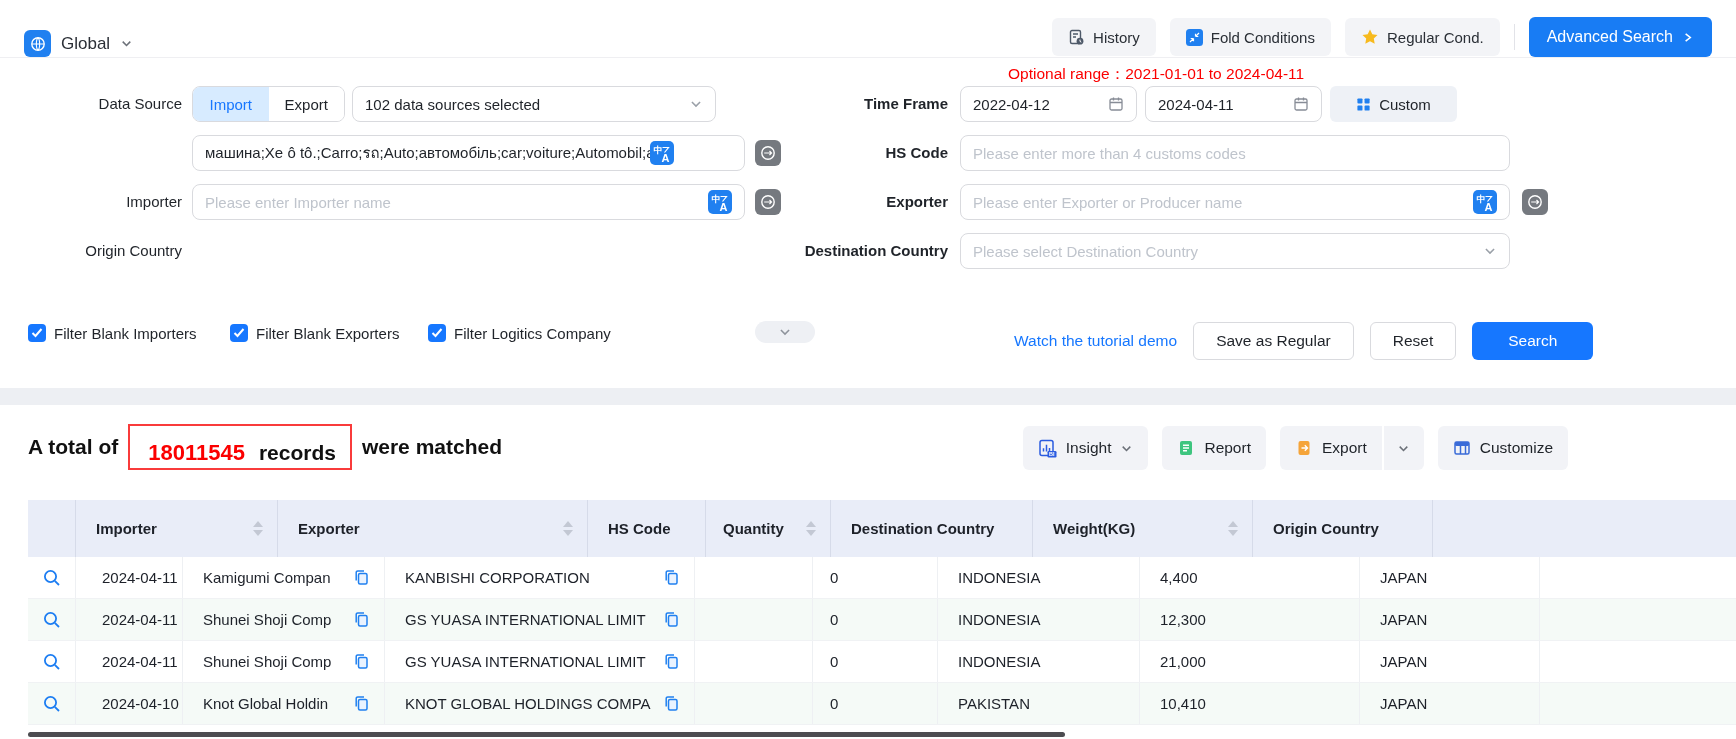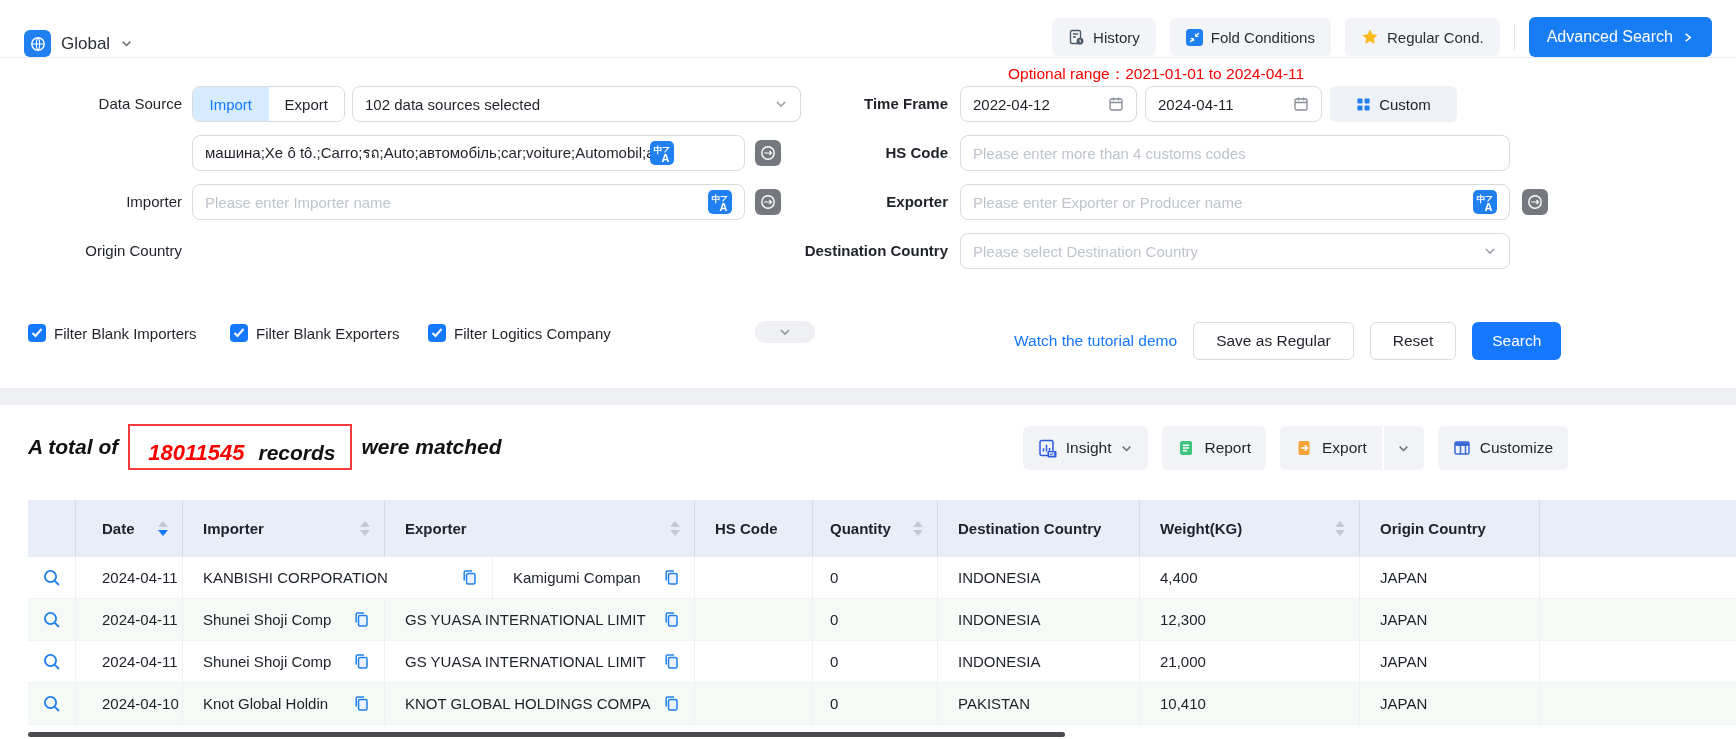--- a/index.html
+++ b/index.html
@@ -45,28 +45,28 @@
   .filters { position:absolute; top:321px; height:24px; display:flex; align-items:center; gap:8px; cursor:pointer; }
   .cb { width:18px; height:18px; border-radius:4px; background:#1677ff; display:flex; align-items:center; justify-content:center; flex:none; }
   .cb-label { font-size:15px; color:#1f2329; }
   .pill { position:absolute; left:755px; top:321px; width:60px; height:22px; background:#eef0f4;
           border:none; border-radius:12px; display:flex; align-items:center; justify-content:center; cursor:pointer; }
 
   .form-actions { position:absolute; left:1014px; top:322px; height:38px; display:flex; align-items:center; gap:16px; }
   .link { color:#1677ff; font-size:15.5px; cursor:pointer; white-space:nowrap; }
   .btn-plain { height:38px; padding:0 22px; background:#fff; border:1px solid #d9dade; border-radius:6px;
                font-size:15.5px; color:#1f2329; cursor:pointer; font-family:inherit; white-space:nowrap; }
-  .btn-primary { height:38px; padding:0 20px; background:#1677ff; border:none; border-radius:6px;
+  .btn-primary { height:38px; padding:0 36px; background:#1677ff; border:none; border-radius:6px;
                  font-size:15.5px; color:#fff; cursor:pointer; font-family:inherit; }
 
   .band { position:absolute; top:388px; left:0; width:100%; height:17px; background:#edeff3; }
 
   
   .summary { position:absolute; left:28px; top:424px; height:46px; display:flex; align-items:center;
-             gap:10px; font-size:21px; font-weight:bold; color:#111;font-style:italic; }
+             gap:10px; font-size:21px; font-weight:bold; color:#111; }
   .redbox { height:46px; border:2px solid #f93b3b; display:flex; align-items:center; gap:14px; padding:12px 14px 0 18px; }
   .count { color:#fb0000; font-size:22px; font-weight:bold; }
 
   .toolbar { position:absolute; top:426px; right:168px; height:44px; display:flex; align-items:center; gap:14px;justify-content:flex-end; }
   .tb-btn { height:44px; padding:0 15px; background:#f2f3f7; border:none; border-radius:6px;
             display:flex; align-items:center; gap:9px; font-size:15.5px; color:#1f2329;
             cursor:pointer; font-family:inherit; }
   .exp-group { display:flex; align-items:center; gap:2px; }
   .exp-main { border-radius:6px 0 0 6px; }
   .exp-chev { height:44px; width:40px; background:#f2f3f7; border:none; border-radius:0 6px 6px 0;
@@ -156,21 +156,21 @@
     </div>
   </header>
 
   <div class="optional-range">Optional range：2021-01-01 to 2024-04-11</div>
 
   <div class="form-label lbl-left" style="top:86px">Data Source</div>
   <div class="seg">
     <div class="seg-item seg-on">Import</div>
     <div class="seg-item seg-off">Export</div>
   </div>
-  <div class="field" style="left:352px; top:86px; width:449px; cursor:pointer;">
+  <div class="field" style="left:352px; top:86px; width:364px; cursor:pointer;">
     <span>102 data sources selected</span>
     <span class="chev">
         <svg width="14" height="14" viewBox="0 0 12 12">
           <path d="M2.5 4.3L6 7.8l3.5-3.5" stroke="#9aa0a8" stroke-width="1.3" fill="none"></path>
         </svg>
       </span>
   </div>
   <div class="form-label lbl-right" style="top:86px">Time Frame</div>
   <div class="field" style="left:960px; top:86px; width:177px; cursor:pointer;">
     <span>2022-04-12</span>
@@ -361,27 +361,20 @@
           <rect x="2" y="3" width="14" height="4" rx="1.5" fill="#3a6bd8"></rect>
           <path d="M7.5 7v8M12.5 7v8" stroke="#3a6bd8" stroke-width="1.5"></path>
         </svg>
       <span>Customize</span>
     </button>
   </div>
 
   <div class="table">
     <div class="thead">
       <div class="th c-icon"></div>
-      <div class="th c-date sortable" style="padding-left:26px;">
-        <span>Date</span>
-        <span class="sorter">
-            <span class="tri-up"></span>
-            <span class="tri-down active"></span>
-          </span>
-      </div>
       <div class="th c-imp sortable">
         <span>Importer</span>
         <span class="sorter">
             <span class="tri-up"></span>
             <span class="tri-down"></span>
           </span>
       </div>
       <div class="th c-exp sortable">
         <span>Exporter</span>
         <span class="sorter">
@@ -420,31 +413,31 @@
       <button class="mag-btn">
         <svg width="20" height="20" viewBox="0 0 20 20">
                 <circle cx="8.5" cy="8.5" r="5.6" fill="none" stroke="#1c7df2" stroke-width="1.8"></circle>
                 <path d="M12.8 12.8L17 17" stroke="#1c7df2" stroke-width="1.8"></path>
               </svg>
       </button>
     </div>
     <div class="cell c-date">
             <span>2024-04-11</span>
           </div>
+    <div class="cell c-imp">
+      <span class="cell-text">Kamigumi Compan</span>
+      <button class="copy-btn">
+        <svg width="17" height="17" viewBox="0 0 17 17">
+                <rect x="5.5" y="4.5" width="8.5" height="10.5" rx="1.5" fill="#eaf3ff" stroke="#2080f0" stroke-width="1.5"></rect>
+                <path d="M3.2 11.5v-8a1.6 1.6 0 0 1 1.6-1.6h6.2" fill="none" stroke="#2080f0" stroke-width="1.5"></path>
+              </svg>
+      </button>
+    </div>
     <div class="cell c-exp">
       <span class="cell-text">KANBISHI CORPORATION</span>
-      <button class="copy-btn">
-        <svg width="17" height="17" viewBox="0 0 17 17">
-                <rect x="5.5" y="4.5" width="8.5" height="10.5" rx="1.5" fill="#eaf3ff" stroke="#2080f0" stroke-width="1.5"></rect>
-                <path d="M3.2 11.5v-8a1.6 1.6 0 0 1 1.6-1.6h6.2" fill="none" stroke="#2080f0" stroke-width="1.5"></path>
-              </svg>
-      </button>
-    </div>
-    <div class="cell c-imp">
-      <span class="cell-text">Kamigumi Compan</span>
       <button class="copy-btn">
         <svg width="17" height="17" viewBox="0 0 17 17">
                 <rect x="5.5" y="4.5" width="8.5" height="10.5" rx="1.5" fill="#eaf3ff" stroke="#2080f0" stroke-width="1.5"></rect>
                 <path d="M3.2 11.5v-8a1.6 1.6 0 0 1 1.6-1.6h6.2" fill="none" stroke="#2080f0" stroke-width="1.5"></path>
               </svg>
       </button>
     </div>
     <div class="cell c-hs">
             <span></span>
           </div>

